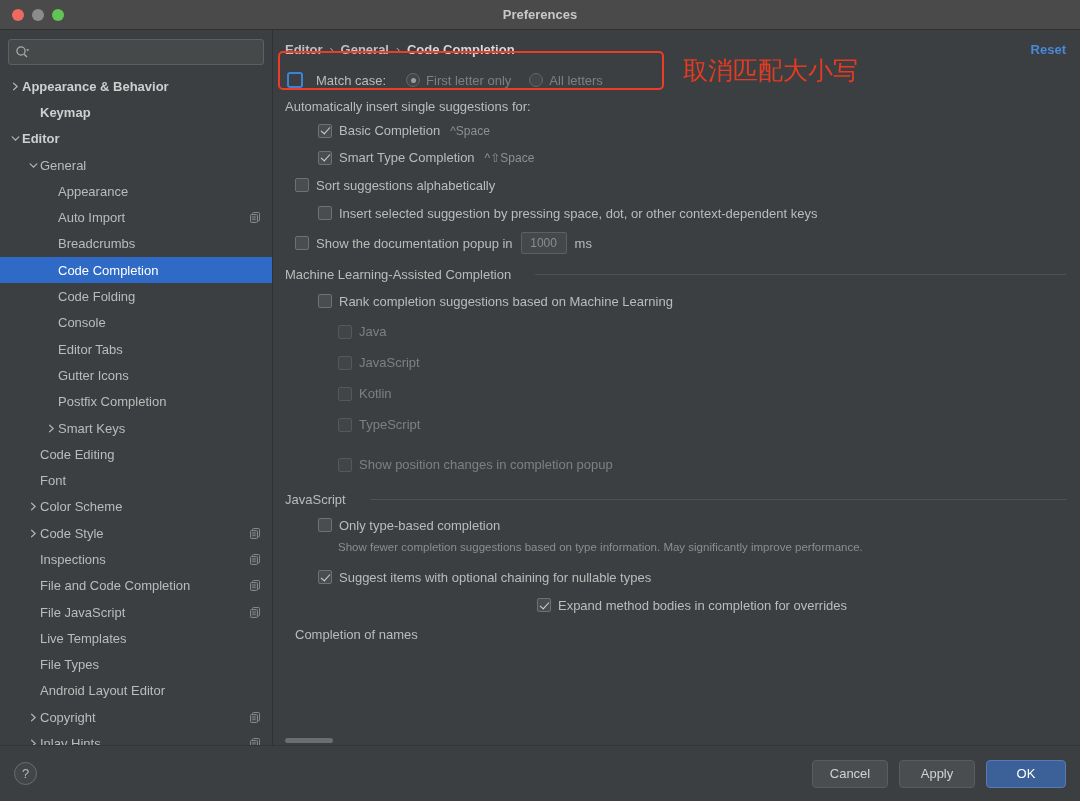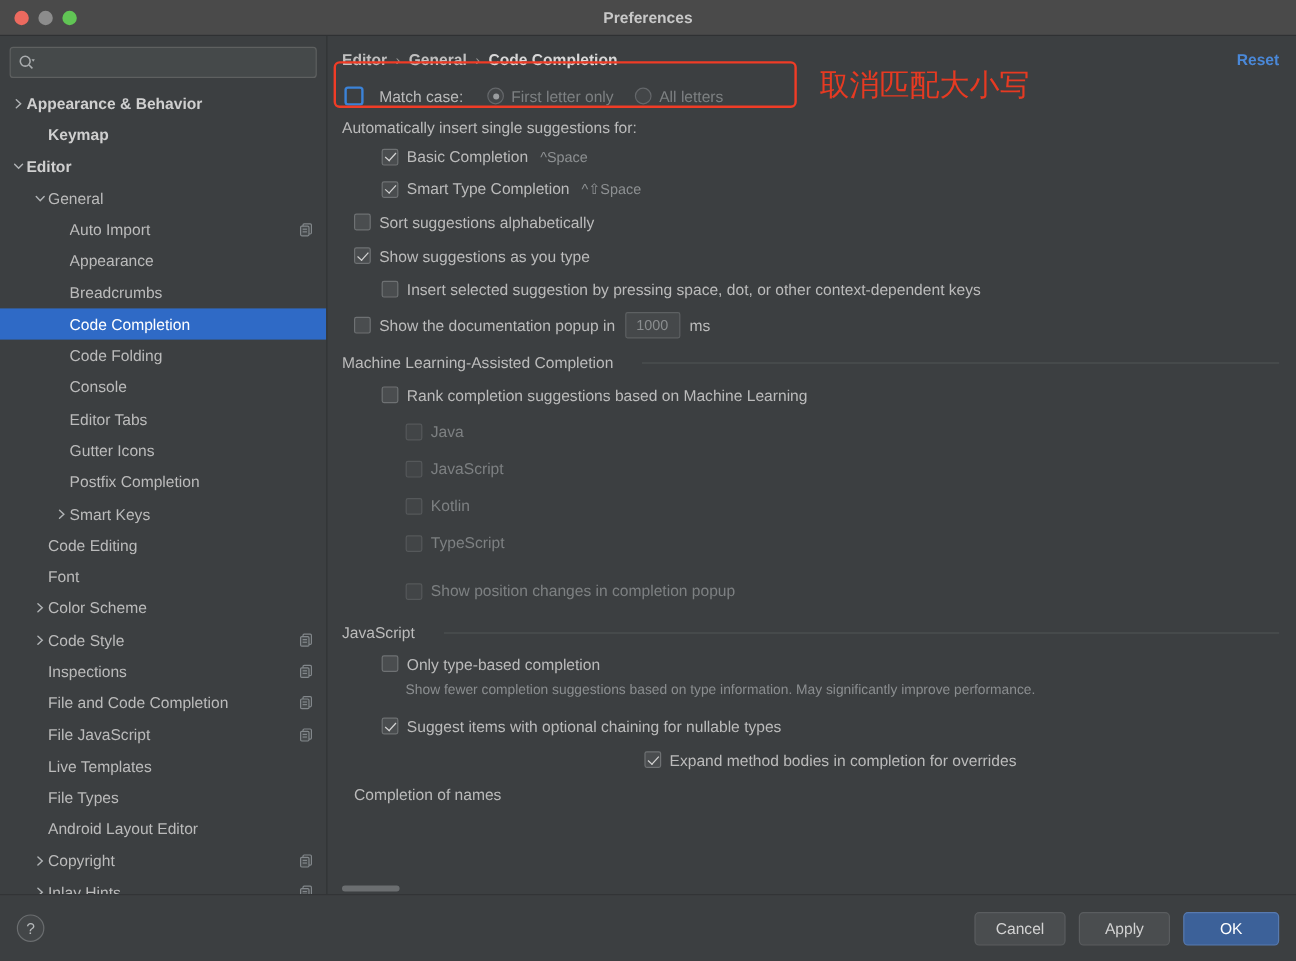--- a/index.html
+++ b/index.html
@@ -262,33 +262,33 @@
           <div class="tree-item" style="padding-left: 26px;">
             <span class="twisty">
               <svg width="9" height="9" viewBox="0 0 9 9">
                 <path d="M1.2 2.8 L4.5 6.2 L7.8 2.8" fill="none" stroke="#b0b3b5" stroke-width="1.2" stroke-linecap="round"></path>
               </svg>
             </span>
             <span class="label">General</span>
           </div>
           <div class="tree-item" style="padding-left: 44px;">
             <span class="twisty"></span>
+            <span class="label">Appearance</span>
+          </div>
+          <div class="tree-item" style="padding-left: 44px;">
+            <span class="twisty"></span>
             <span class="label">Auto Import</span>
             <span class="copy-icon">
               <svg width="13" height="13" viewBox="0 0 13 13">
                 <rect x="3.5" y="1.5" width="7" height="8.5" rx="1" fill="none" stroke="#9aa0a4" stroke-width="1"></rect>
                 <rect x="1.5" y="3.5" width="7" height="8" rx="1" fill="#4a4e50" stroke="#9aa0a4" stroke-width="1"></rect>
                 <line x1="3.2" y1="6" x2="6.8" y2="6" stroke="#9aa0a4" stroke-width="1"></line>
                 <line x1="3.2" y1="8.2" x2="6.8" y2="8.2" stroke="#9aa0a4" stroke-width="1"></line>
               </svg>
             </span>
-          </div>
-          <div class="tree-item" style="padding-left: 44px;">
-            <span class="twisty"></span>
-            <span class="label">Appearance</span>
           </div>
           <div class="tree-item" style="padding-left: 44px;">
             <span class="twisty"></span>
             <span class="label">Breadcrumbs</span>
           </div>
           <div class="tree-item selected" style="padding-left: 44px;">
             <span class="twisty"></span>
             <span class="label">Code Completion</span>
           </div>
           <div class="tree-item" style="padding-left: 44px;">
@@ -477,24 +477,20 @@
               <span class="opt-label">Smart Type Completion</span>
               <span class="shortcut">^⇧Space</span>
             </div>
           </div>
 
         <div id="general-list">
             <div class="row indent1" style="height: 28px;">
               <span class="cb"></span>
               <span class="opt-label">Sort suggestions alphabetically</span>
             </div>
-            <div class="row indent1" style="height: 28px;">
-              <span class="cb checked"></span>
-              <span class="opt-label">Show suggestions as you type</span>
-            </div>
             <div class="row indent2" style="height: 28px;">
               <span class="cb"></span>
               <span class="opt-label">Insert selected suggestion by pressing space, dot, or other context-dependent keys</span>
             </div>
           </div>
 
         <div class="row indent1" style="height:32px;">
           <span class="cb"></span>
           <span class="opt-label">Show the documentation popup in</span>
           <span class="numfield">1000</span>

